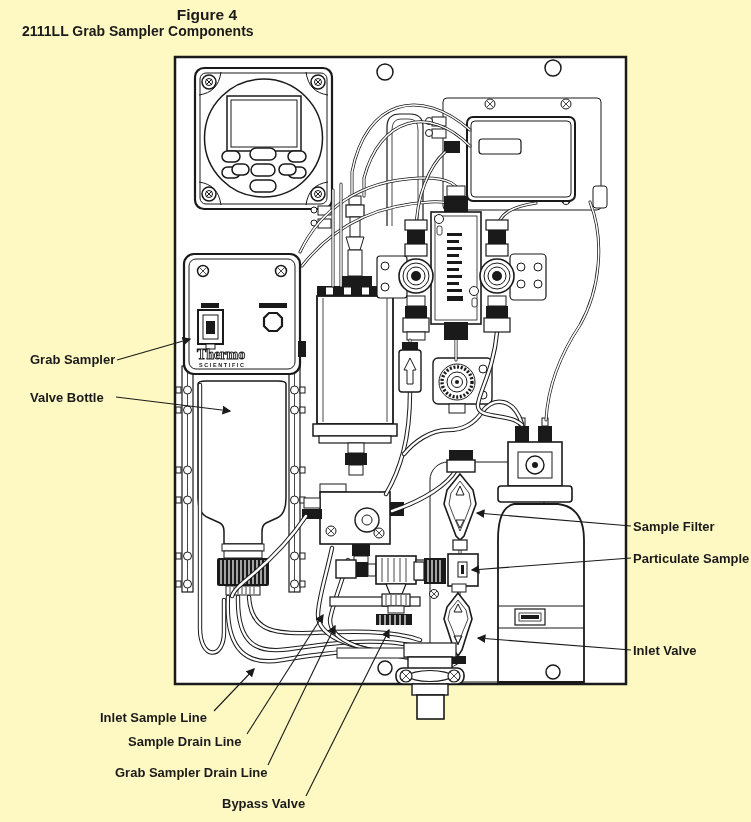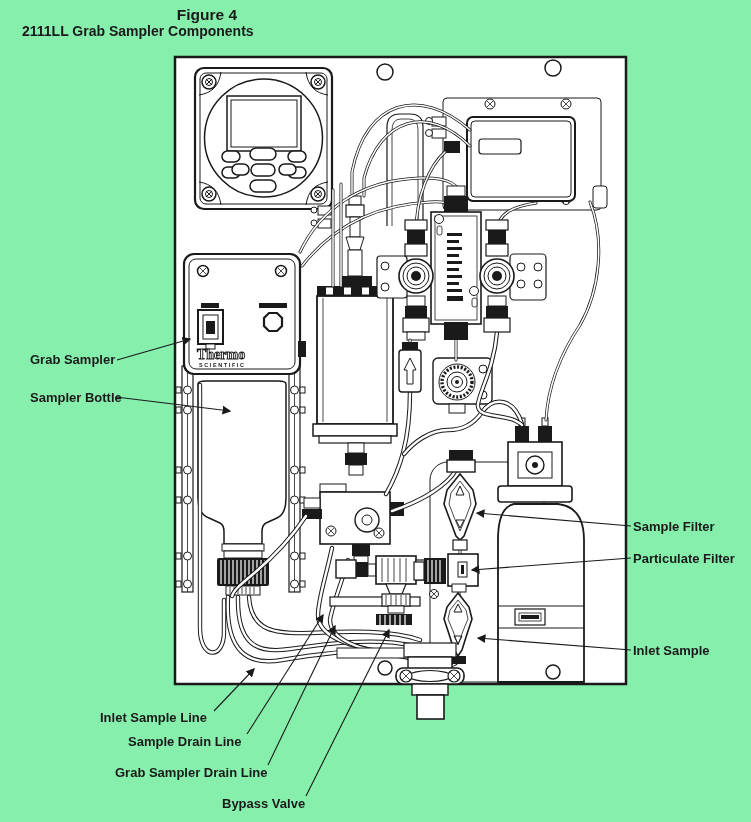--- a/index.html
+++ b/index.html
@@ -1,16 +1,16 @@
 <!DOCTYPE html>
 <html><head>
 <meta charset="utf-8">
 <style>
   html,body{margin:0;padding:0;background:#fff;}
-  #page{position:relative;width:751px;height:822px;background:#86efac;overflow:hidden;
+  #page{position:relative;width:751px;height:822px;background:#fef9c3;overflow:hidden;
         font-family:"Liberation Sans",sans-serif;color:#1a1a1a;}
   .hdr{position:absolute;font-weight:bold;color:#1a1a1a;white-space:nowrap;}
   #fig-title{left:157px;top:6px;width:100px;text-align:center;font-size:15.5px;}
   #fig-subtitle{left:22px;top:23px;font-size:14px;}
   .callout{position:absolute;font-weight:bold;font-size:13px;white-space:nowrap;color:#1a1a1a;}
   svg{position:absolute;left:0;top:0;}
   .ln{fill:none;stroke:#1a1a1a;}
   .fw{fill:#fff;stroke:#1a1a1a;}
   .fb{fill:#1a1a1a;stroke:none;}
   .w08{stroke-width:.8}.w1{stroke-width:1}.w12{stroke-width:1.2}.w14{stroke-width:1.4}
@@ -437,21 +437,21 @@
       <line class="ldr" x1="631" y1="558" x2="472" y2="570" marker-end="url(#arr)"></line>
       <line class="ldr" x1="631" y1="650" x2="478" y2="638" marker-end="url(#arr)"></line>
       <line class="ldr" x1="214" y1="711" x2="254" y2="669" marker-end="url(#arr)"></line>
       <line class="ldr" x1="247" y1="734" x2="323" y2="615" marker-end="url(#arr)"></line>
       <line class="ldr" x1="268" y1="765" x2="335" y2="626" marker-end="url(#arr)"></line>
       <line class="ldr" x1="306" y1="796" x2="389" y2="630" marker-end="url(#arr)"></line>
     </g>
   </svg>
 
   <div class="callout" style="left:30px;top:352px">Grab Sampler</div>
-  <div class="callout" style="left:30px;top:390px">Sampler Bottle</div>
+  <div class="callout" style="left:30px;top:390px">Valve Bottle</div>
   <div class="callout" style="left:633px;top:519px">Sample Filter</div>
-  <div class="callout" style="left:633px;top:551px">Particulate Filter</div>
-  <div class="callout" style="left:633px;top:643px">Inlet Sample</div>
+  <div class="callout" style="left:633px;top:551px">Particulate Sample</div>
+  <div class="callout" style="left:633px;top:643px">Inlet Valve</div>
   <div class="callout" style="left:100px;top:710px">Inlet Sample Line</div>
   <div class="callout" style="left:128px;top:734px">Sample Drain Line</div>
   <div class="callout" style="left:115px;top:765px">Grab Sampler Drain Line</div>
   <div class="callout" style="left:222px;top:796px">Bypass Valve</div>
 </div>
 
 </body></html>

